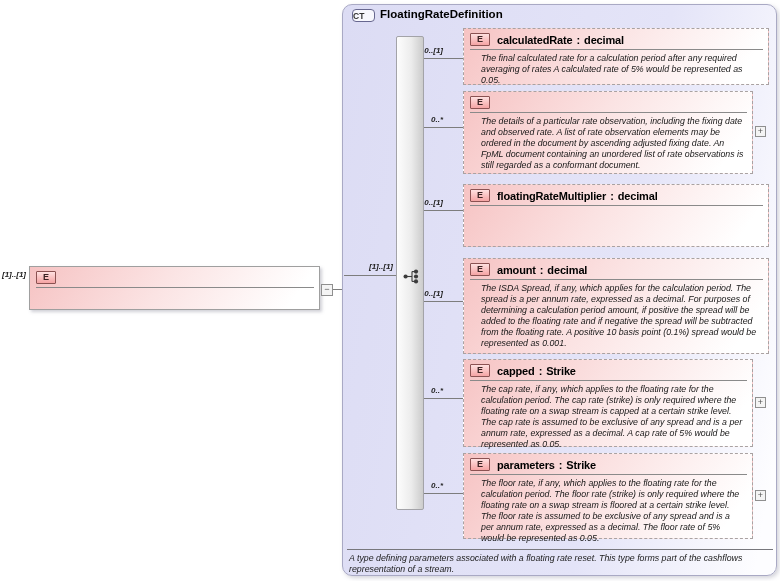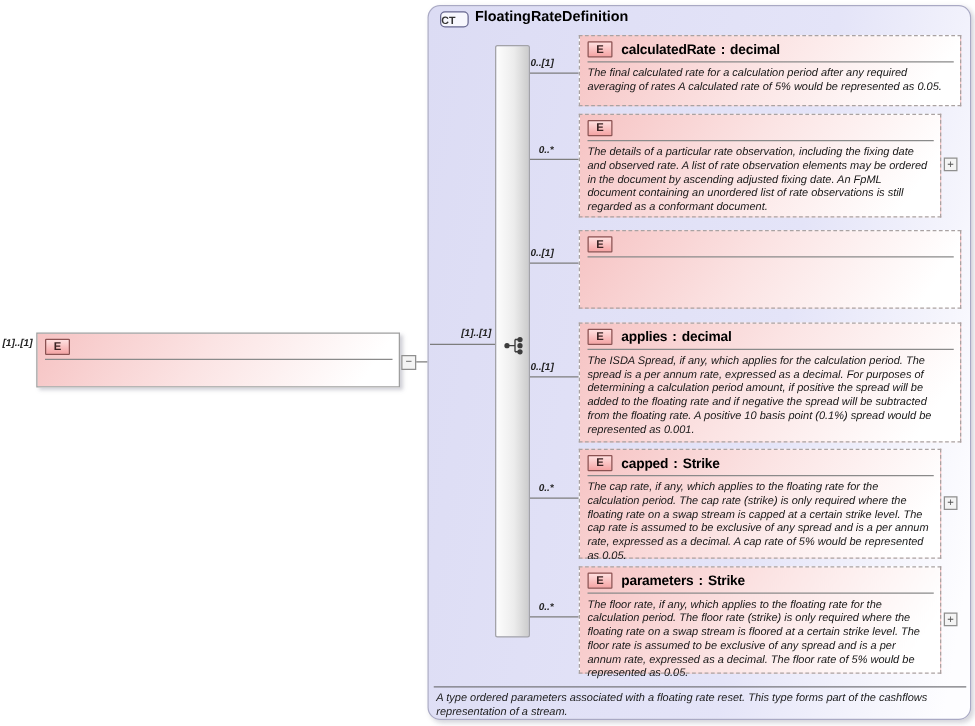--- a/index.html
+++ b/index.html
@@ -26,21 +26,21 @@
   .ebox-header { display:flex; align-items:center; gap:7px; padding:4px 6px 2px 6px; }
   .e-icon {
     flex:none; width:20px; height:13px; border:1px solid #8b5252; border-radius:1px;
     background:linear-gradient(180deg,#ffe0e0 0%, #f5a4a4 100%);
     font-size:9px; font-weight:bold; color:#3a2323; text-align:center; line-height:11px;
   }
   .ebox-title { font-weight:bold; font-size:11px; color:#000; letter-spacing:-0.15px; white-space:nowrap;text-align:center; }
   .root-box .ebox-title { font-size:10px; letter-spacing:-0.3px; }
   .ebox-title .sep { margin:0 4px; }
   .ebox-hr { height:1px; background:#8a8a8a; margin:1px 5px 0 6px; }
-  .ebox-desc { padding:3px 7px 3px 6px; font-size:8.8px; font-style:italic;
+  .ebox-desc { padding:3px 7px 3px 17px; font-size:8.8px; font-style:italic;
                color:#161616; line-height:11px; overflow:hidden; }
 
   
   .hline { position:absolute; height:1px; background:#7d7d7d; }
   .toggle {
     position:absolute; width:12px; height:12px; background:#f4f4f4;
     border:1px solid #8f8f8f; font-size:9px; line-height:9px; color:#555;
     text-align:center; cursor:pointer;
   }
   .root-toggle { left:321px; top:284px; }
@@ -154,30 +154,31 @@
       <div class="ebox-hr"></div>
       <div class="ebox-desc">The details of a particular rate observation, including the fixing date and observed rate. A list of rate observation elements may be ordered in the document by ascending adjusted fixing date. An FpML document containing an unordered list of rate observations is still regarded as a conformant document.</div>
     </div>
     <div class="toggle plus plus-r1">+</div>
 
     <div class="hline child-conn conn-r2"></div>
     <div class="card-label child-card lbl-r2">0..[1]</div>
     <div class="ebox box-r2">
       <div class="ebox-header">
         <span class="e-icon">E</span>
+        <span class="ebox-title"><span>floatingRateMultiplier</span><span class="sep">:</span><span>decimal</span></span>
       </div>
       <div class="ebox-hr"></div>
     </div>
 
     <div class="hline child-conn conn-r3"></div>
     <div class="card-label child-card lbl-r3">0..[1]</div>
     <div class="ebox box-r3">
       <div class="ebox-header">
         <span class="e-icon">E</span>
-        <span class="ebox-title"><span>applies</span><span class="sep">:</span><span>decimal</span></span>
+        <span class="ebox-title"><span>amount</span><span class="sep">:</span><span>decimal</span></span>
       </div>
       <div class="ebox-hr"></div>
       <div class="ebox-desc">The ISDA Spread, if any, which applies for the calculation period. The spread is a per annum rate, expressed as a decimal. For purposes of determining a calculation period amount, if positive the spread will be added to the floating rate and if negative the spread will be subtracted from the floating rate. A positive 10 basis point (0.1%) spread would be represented as 0.001.</div>
     </div>
 
     <div class="hline child-conn conn-r4"></div>
     <div class="card-label child-card lbl-r4">0..*</div>
     <div class="ebox box-r4">
       <div class="ebox-header">
         <span class="e-icon">E</span>
@@ -194,15 +195,15 @@
       <div class="ebox-header">
         <span class="e-icon">E</span>
         <span class="ebox-title"><span>parameters</span><span class="sep">:</span><span>Strike</span></span>
       </div>
       <div class="ebox-hr"></div>
       <div class="ebox-desc">The floor rate, if any, which applies to the floating rate for the calculation period. The floor rate (strike) is only required where the floating rate on a swap stream is floored at a certain strike level. The floor rate is assumed to be exclusive of any spread and is a per annum rate, expressed as a decimal. The floor rate of 5% would be represented as 0.05.</div>
     </div>
     <div class="toggle plus plus-r5">+</div>
 
     <div class="footer-hr"></div>
-    <div class="footer-text">A type ordered parameters associated with a floating rate reset. This type forms part of the cashflows representation of a stream.</div>
+    <div class="footer-text">A type defining parameters associated with a floating rate reset. This type forms part of the cashflows representation of a stream.</div>
   </div>
 </div>
 
 </body></html>

